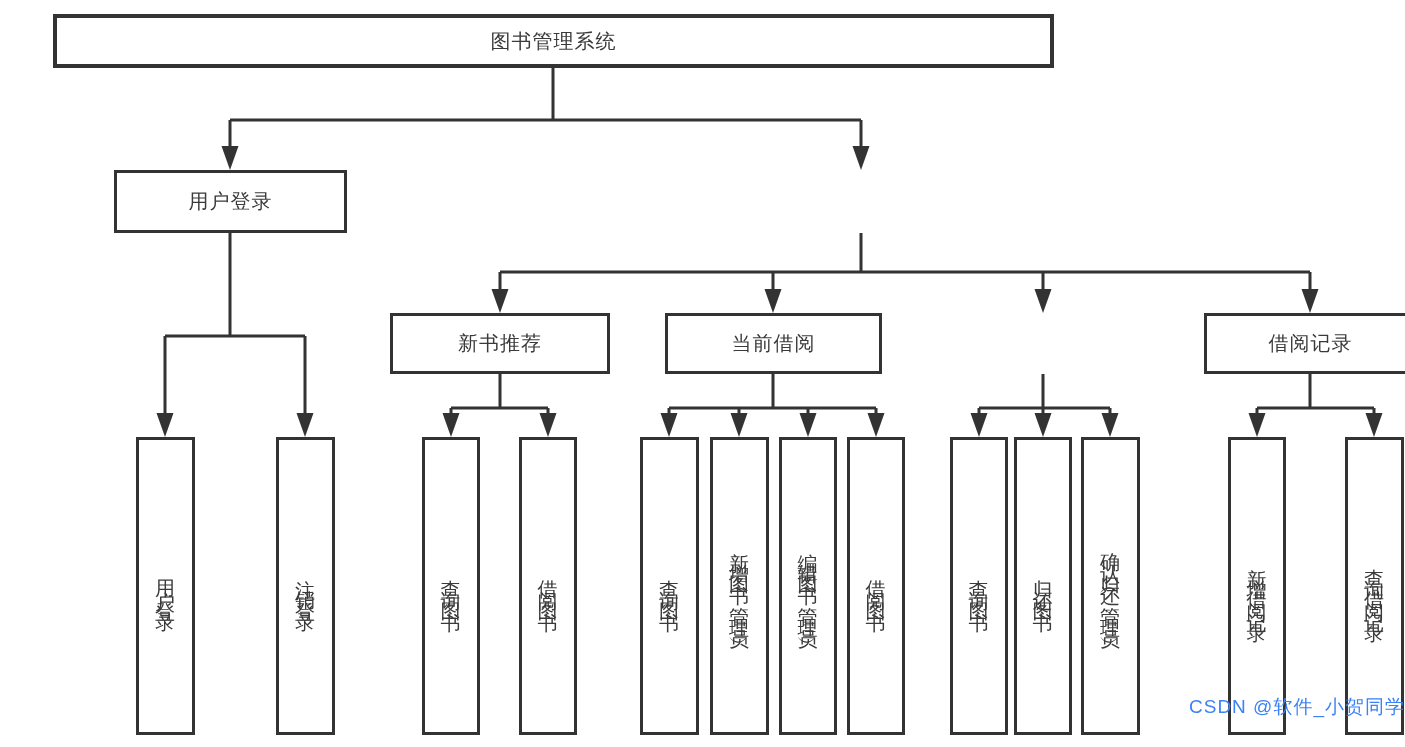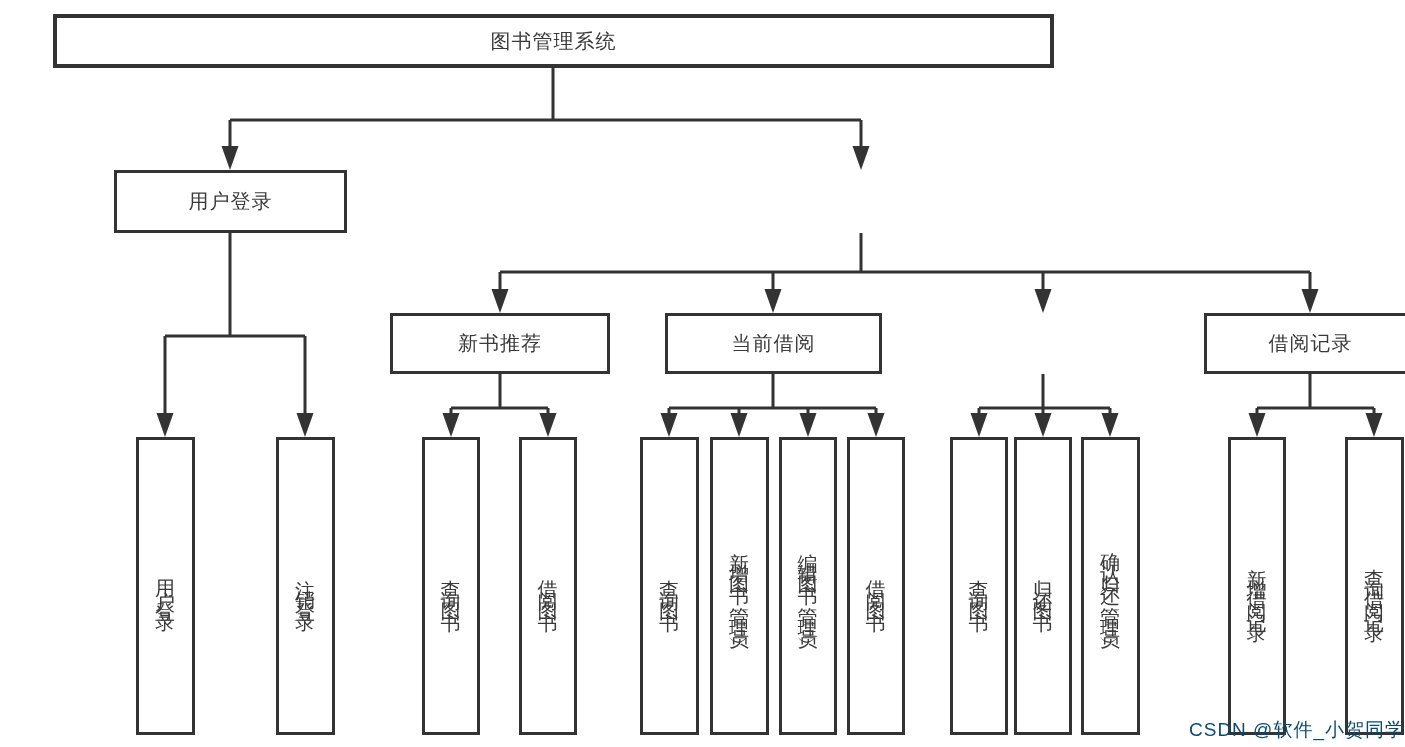--- a/index.html
+++ b/index.html
@@ -37,23 +37,23 @@
     writing-mode: vertical-rl;
     text-orientation: mixed;
     letter-spacing: 11px;
     line-height: 1;
     font-size: 20px;
     color: #3a3a3a;
   }
   .watermark {
     position: absolute;
     left: 1157px;
-    top: 717px;
+    top: 694px;
     font-size: 19px;
-    color: #0c4a6e;
+    color: #3b82f6;
     letter-spacing: 1px;
     z-index: 5;
     white-space: nowrap;
   }
 </style>
 </head>
 <body>
 
 <div class="canvas">
 

